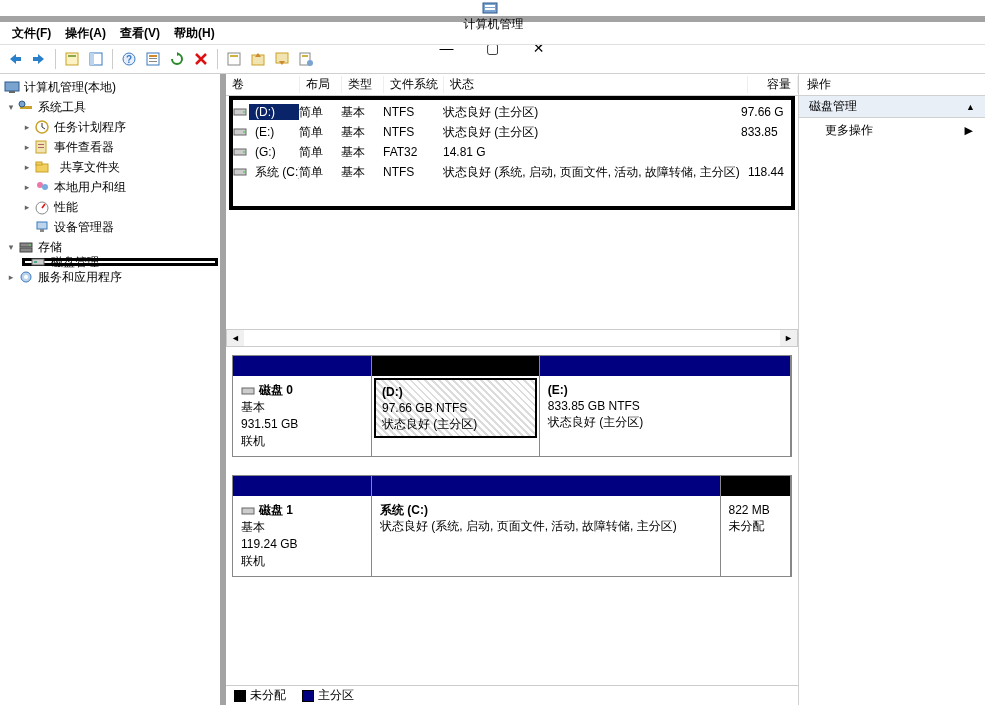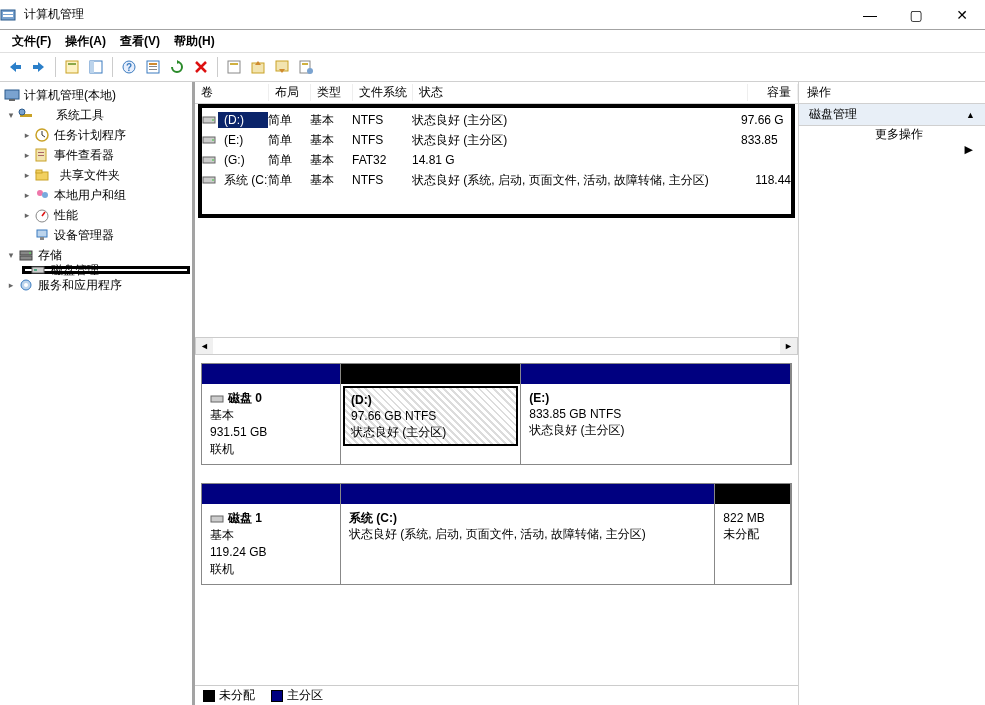--- a/index.html
+++ b/index.html
@@ -1,28 +1,28 @@
 <!DOCTYPE html>
 <html><head>
 <meta charset="utf-8">
 <style>
   * { box-sizing: border-box; }
   body { margin:0; font-family:"Microsoft YaHei","Segoe UI",sans-serif; font-size:12px; background:#fff; color:#000; width:985px; height:705px; overflow:hidden; display:flex; flex-direction:column; }
-  .titlebar { height:30px; display:flex; align-items:center; border-bottom:1px solid #a3a3a3; }
+  .titlebar { height:22px; display:flex; align-items:center; border-bottom:6px solid #a3a3a3;flex-direction:column; }
   .titlebar .icon { width:22px; text-align:center; }
   .titlebar .title { flex:1; padding-left:2px; }
   .winbtns { display:flex; }
   .winbtn { width:46px; height:30px; display:flex; align-items:center; justify-content:center; font-size:14px; }
   .menubar { height:22px; display:flex; align-items:center; padding:0 6px; gap:2px;font-weight:bold; }
   .menubar span { padding:2px 6px; }
   .toolbar { height:30px; display:flex; align-items:center; padding:0 4px; border-top:1px solid #e0e0e0; border-bottom:1px solid #d0d0d0; gap:2px; }
   .tbtn { width:22px; height:22px; display:flex; align-items:center; justify-content:center; border:1px solid transparent; }
   .tsep { width:1px; height:20px; background:#ccc; margin:0 3px; }
   .main { flex:1; display:flex; min-height:0; }
-  .tree { width:195px; border-right:3px solid #a3a3a3; padding-top:3px; overflow:hidden; }
+  .tree { width:226px; border-right:6px solid #a3a3a3; padding-top:3px; overflow:hidden; }
   .tree-item { position:relative; display:flex; align-items:center; height:20px; white-space:nowrap; }
   .tree-item .chevron { position:absolute; width:10px; text-align:center; font-size:9px; color:#666; }
   .tree-item .ti-icon { width:16px; height:16px; position:absolute; display:flex; align-items:center; justify-content:center; font-size:12px; }
   .tree-item .ti-label { position:absolute; }
   .tree-item.boxed { border:3px solid #000; margin:1px 2px 1px 22px; padding:1px 0; height:auto; }
   .tree-item.boxed .ti-icon { left:5px; }
   .tree-item.boxed .ti-label { left:26px; }
   .center { flex:1; display:flex; flex-direction:column; min-width:0; border-right:1px solid #d0d0d0; }
   .vol-area { flex:0 0 275px; display:flex; flex-direction:column; }
   .vol-header { height:22px; display:flex; align-items:center; border-bottom:1px solid #d0d0d0; }
@@ -50,21 +50,21 @@
   .part .pbody { padding:6px 8px; line-height:16px; white-space:nowrap; overflow:hidden; }
   .part .pname { font-weight:bold; }
   .part.striped .pbody { background:repeating-linear-gradient(45deg,#fff,#fff 3px,#dcdcdc 3px,#dcdcdc 5px); border:2px solid #000; margin:2px; padding:4px 6px; }
   .legend { height:20px; border-top:1px solid #ccc; display:flex; align-items:center; padding:0 8px; gap:16px; }
   .legend .item { display:flex; align-items:center; gap:4px; }
   .legend .sw { width:12px; height:12px; border:1px solid #000; }
   .right-pane { width:186px; display:flex; flex-direction:column; }
   .right-pane .hdr { height:22px; display:flex; align-items:center; padding:0 8px; border-bottom:1px solid #d0d0d0; font-weight:normal; }
   .right-pane .section { height:22px; background:#e8eff7; display:flex; align-items:center; padding:0 10px; border-bottom:1px solid #d0d0d0; }
   .right-pane .section .arr { margin-left:auto; font-size:9px; }
-  .right-pane .action { height:24px; display:flex; align-items:center; padding:0 12px 0 26px;flex-direction:column; }
+  .right-pane .action { height:24px; display:flex; align-items:center; padding:0 12px 0 26px; }
   .right-pane .action .arr { margin-left:auto; font-size:11px; }
   svg { display:block; }
 </style>
 </head>
 <body>
 
 <div class="titlebar">
   <span class="icon">
     <svg width="16" height="16">
         <rect x="1" y="3" width="14" height="10" fill="#7aa3d0" stroke="#2b5a8c"></rect>
@@ -180,21 +180,21 @@
       <span class="ti-label" style="left:24px">计算机管理(本地)</span>
     </div>
     <div class="tree-item">
       <span class="chevron" style="left:6px">▾</span>
       <span class="ti-icon" style="left:18px">
           <svg width="16" height="16">
             <rect x="2" y="7" width="12" height="3" fill="#c9a227"></rect>
             <circle cx="4" cy="5" r="3" fill="#7aa3d0" stroke="#2b5a8c"></circle>
           </svg>
         </span>
-      <span class="ti-label" style="left:56px">系统工具</span>
+      <span class="ti-label" style="left:38px">系统工具</span>
     </div>
     <div class="tree-item">
       <span class="chevron" style="left:22px">▸</span>
       <span class="ti-icon" style="left:34px">
           <svg width="16" height="16">
             <circle cx="8" cy="8" r="6" fill="#fff" stroke="#c9a227" stroke-width="1.5"></circle>
             <path d="M8 8 L8 4 M8 8 L11 10" stroke="#333"></path>
           </svg>
         </span>
       <span class="ti-label" style="left:54px">任务计划程序</span>
@@ -338,21 +338,21 @@
               <svg width="14" height="10">
                 <rect x="1" y="2" width="12" height="6" fill="#ccc" stroke="#666"></rect>
                 <circle cx="11" cy="5" r="1" fill="#6c6"></circle>
               </svg>
             </span>
             <span class="vol-label" style="width:50px">系统 (C:)</span>
             <span style="width:42px">简单</span>
             <span style="width:42px">基本</span>
             <span style="width:60px">NTFS</span>
             <span style="flex:1">状态良好 (系统, 启动, 页面文件, 活动, 故障转储, 主分区)</span>
-            <span style="width:50px;text-align:right">118.44</span>
+            <span style="width:50px;text-align:center">118.44</span>
           </div>
         </div>
       <div class="vol-empty"></div>
       <div class="hscroll">
         <div class="arrow">◄</div>
         <div class="track"></div>
         <div class="arrow">►</div>
       </div>
     </div>
     <div class="disks" id="disks">

